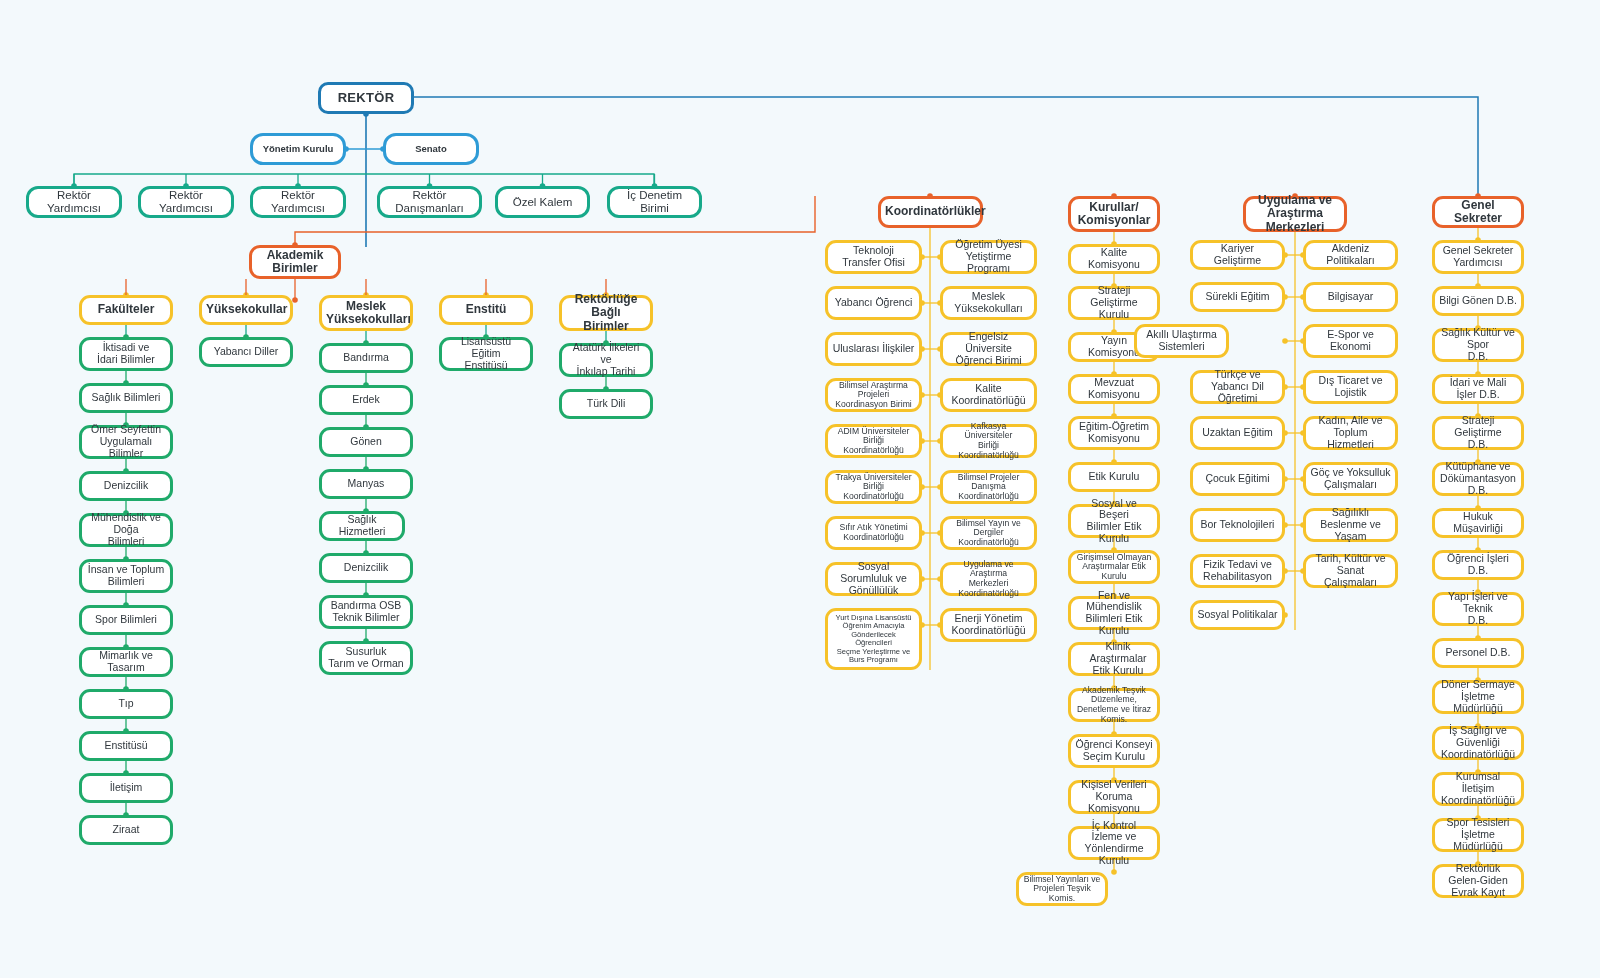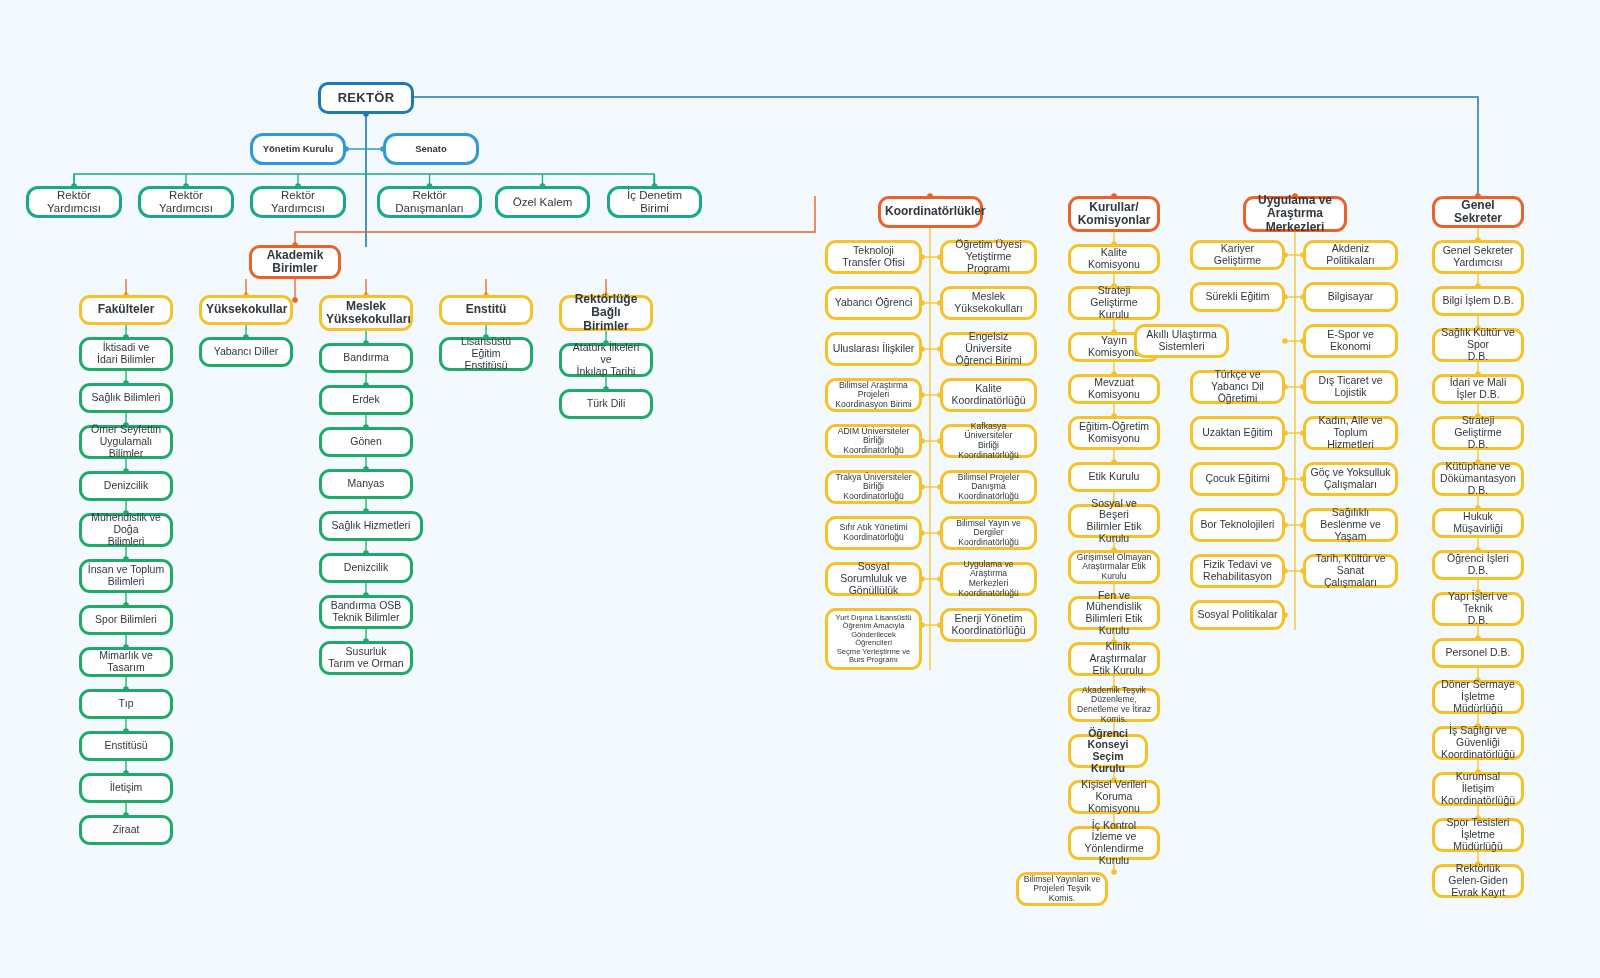--- a/index.html
+++ b/index.html
@@ -333,21 +333,21 @@
       </div>
       <div class="node c-green" style="left: 319px; top: 385px; width: 94px; height: 30px;">
         <span>Erdek</span>
       </div>
       <div class="node c-green" style="left: 319px; top: 427px; width: 94px; height: 30px;">
         <span>Gönen</span>
       </div>
       <div class="node c-green" style="left: 319px; top: 469px; width: 94px; height: 30px;">
         <span>Manyas</span>
       </div>
-      <div class="node c-green" style="left: 319px; top: 511px; width: 104px; height: 30px;">
+      <div class="node c-green" style="left: 319px; top: 511px; width: 86px; height: 30px;">
         <span>Sağlık Hizmetleri</span>
       </div>
       <div class="node c-green" style="left: 319px; top: 553px; width: 94px; height: 30px;">
         <span>Denizcilik</span>
       </div>
       <div class="node c-green" style="left: 319px; top: 595px; width: 94px; height: 34px;">
         <span>Bandırma OSB<br>Teknik Bilimler</span>
       </div>
       <div class="node c-green" style="left: 319px; top: 641px; width: 94px; height: 34px;">
         <span>Susurluk<br>Tarım ve Orman</span>
@@ -453,21 +453,21 @@
       </div>
       <div class="node c-yellow-n" style="left: 1068px; top: 596px; width: 92px; height: 34px;">
         <span>Fen ve Mühendislik<br>Bilimleri Etik Kurulu</span>
       </div>
       <div class="node c-yellow-n" style="left: 1068px; top: 642px; width: 92px; height: 34px; padding-left: 12px;">
         <span>Klinik Araştırmalar<br>Etik Kurulu</span>
       </div>
       <div class="node c-yellow-n tiny" style="left: 1068px; top: 688px; width: 92px; height: 34px;">
         <span>Akademik Teşvik Düzenleme,<br>Denetleme ve İtiraz Komis.</span>
       </div>
-      <div class="node c-yellow-n" style="left: 1068px; top: 734px; width: 80px; height: 34px; font-weight: bold;">
+      <div class="node c-yellow-n" style="left: 1068px; top: 734px; width: 92px; height: 34px;">
         <span>Öğrenci Konseyi<br>Seçim Kurulu</span>
       </div>
       <div class="node c-yellow-n" style="left: 1068px; top: 780px; width: 92px; height: 34px;">
         <span>Kişisel Verileri<br>Koruma Komisyonu</span>
       </div>
       <div class="node c-yellow-n" style="left: 1068px; top: 826px; width: 92px; height: 34px;">
         <span>İç Kontrol İzleme ve<br>Yönlendirme Kurulu</span>
       </div>
       <div class="node c-yellow-n tiny" style="left: 1016px; top: 872px; width: 92px; height: 34px;">
         <span>Bilimsel Yayınları ve<br>Projeleri Teşvik Komis.</span>
@@ -526,21 +526,21 @@
       <div class="node c-yellow-n" style="left: 1190px; top: 600px; width: 95px; height: 30px;">
         <span>Sosyal Politikalar</span>
       </div>
       <div class="node c-orange" style="left: 1432px; top: 196px; width: 92px; height: 32px;">
         <span>Genel Sekreter</span>
       </div>
       <div class="node c-yellow-n" style="left: 1432px; top: 240px; width: 92px; height: 34px;">
         <span>Genel Sekreter<br>Yardımcısı</span>
       </div>
       <div class="node c-yellow-n" style="left: 1432px; top: 286px; width: 92px; height: 30px;">
-        <span>Bilgi İşlem D.B.</span>
+        <span>Bilgi Gönen D.B.</span>
       </div>
       <div class="node c-yellow-n" style="left: 1432px; top: 328px; width: 92px; height: 34px;">
         <span>Sağlık Kültür ve Spor<br>D.B.</span>
       </div>
       <div class="node c-yellow-n" style="left: 1432px; top: 374px; width: 92px; height: 30px;">
         <span>İdari ve Mali İşler D.B.</span>
       </div>
       <div class="node c-yellow-n" style="left: 1432px; top: 416px; width: 92px; height: 34px;">
         <span>Strateji Geliştirme<br>D.B.</span>
       </div>

